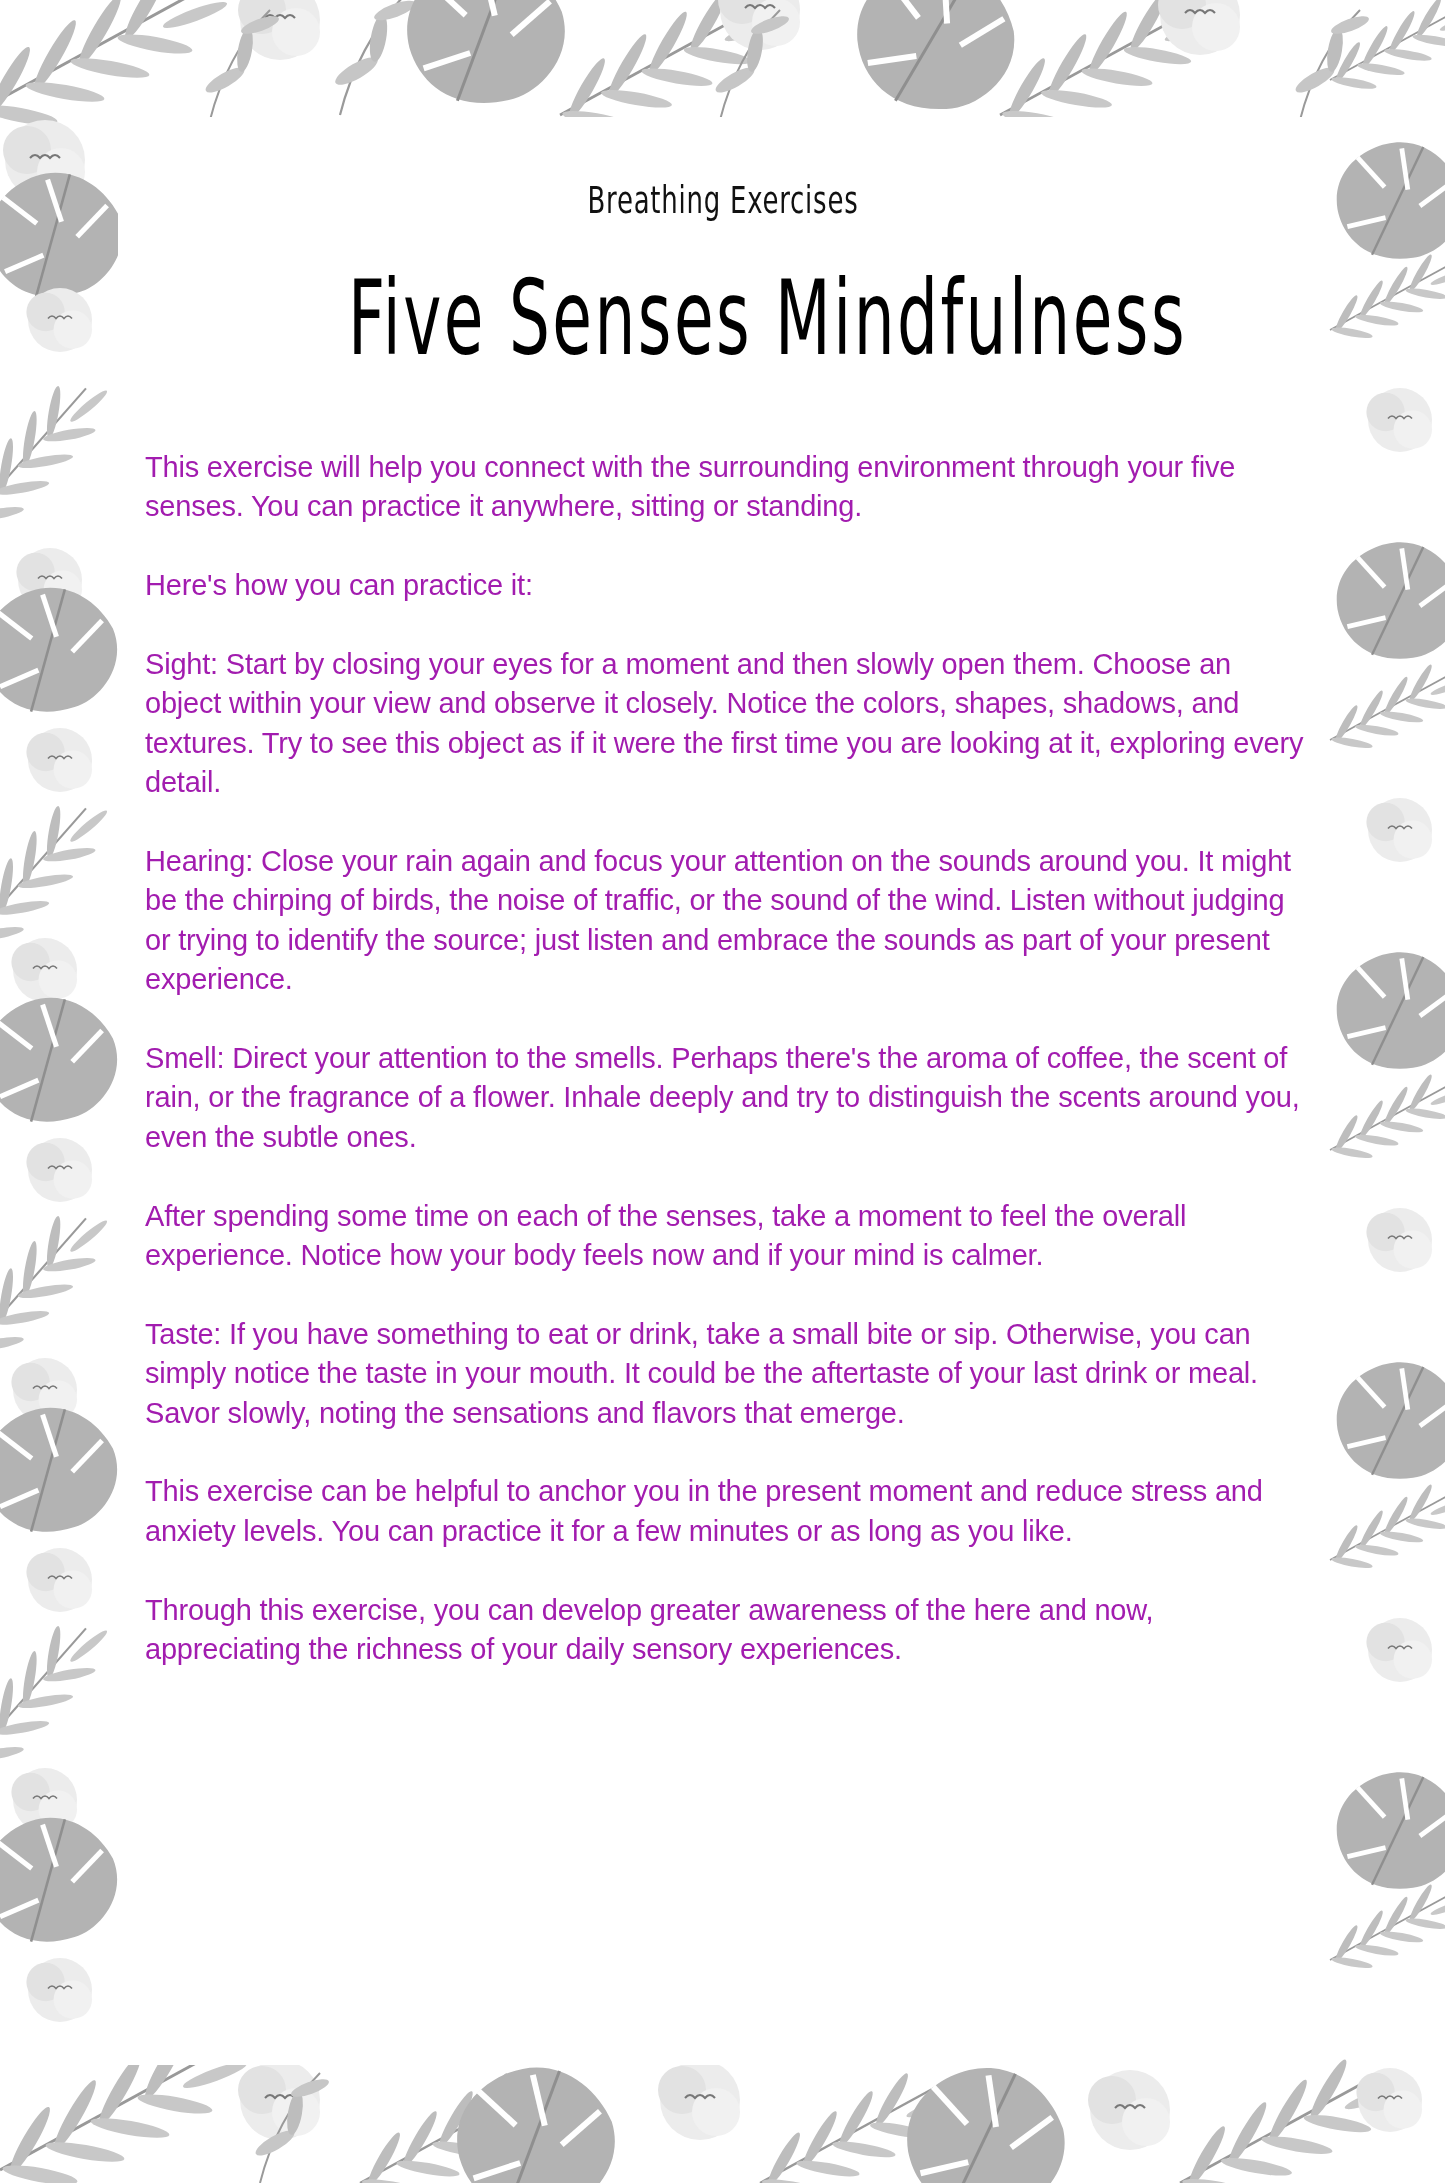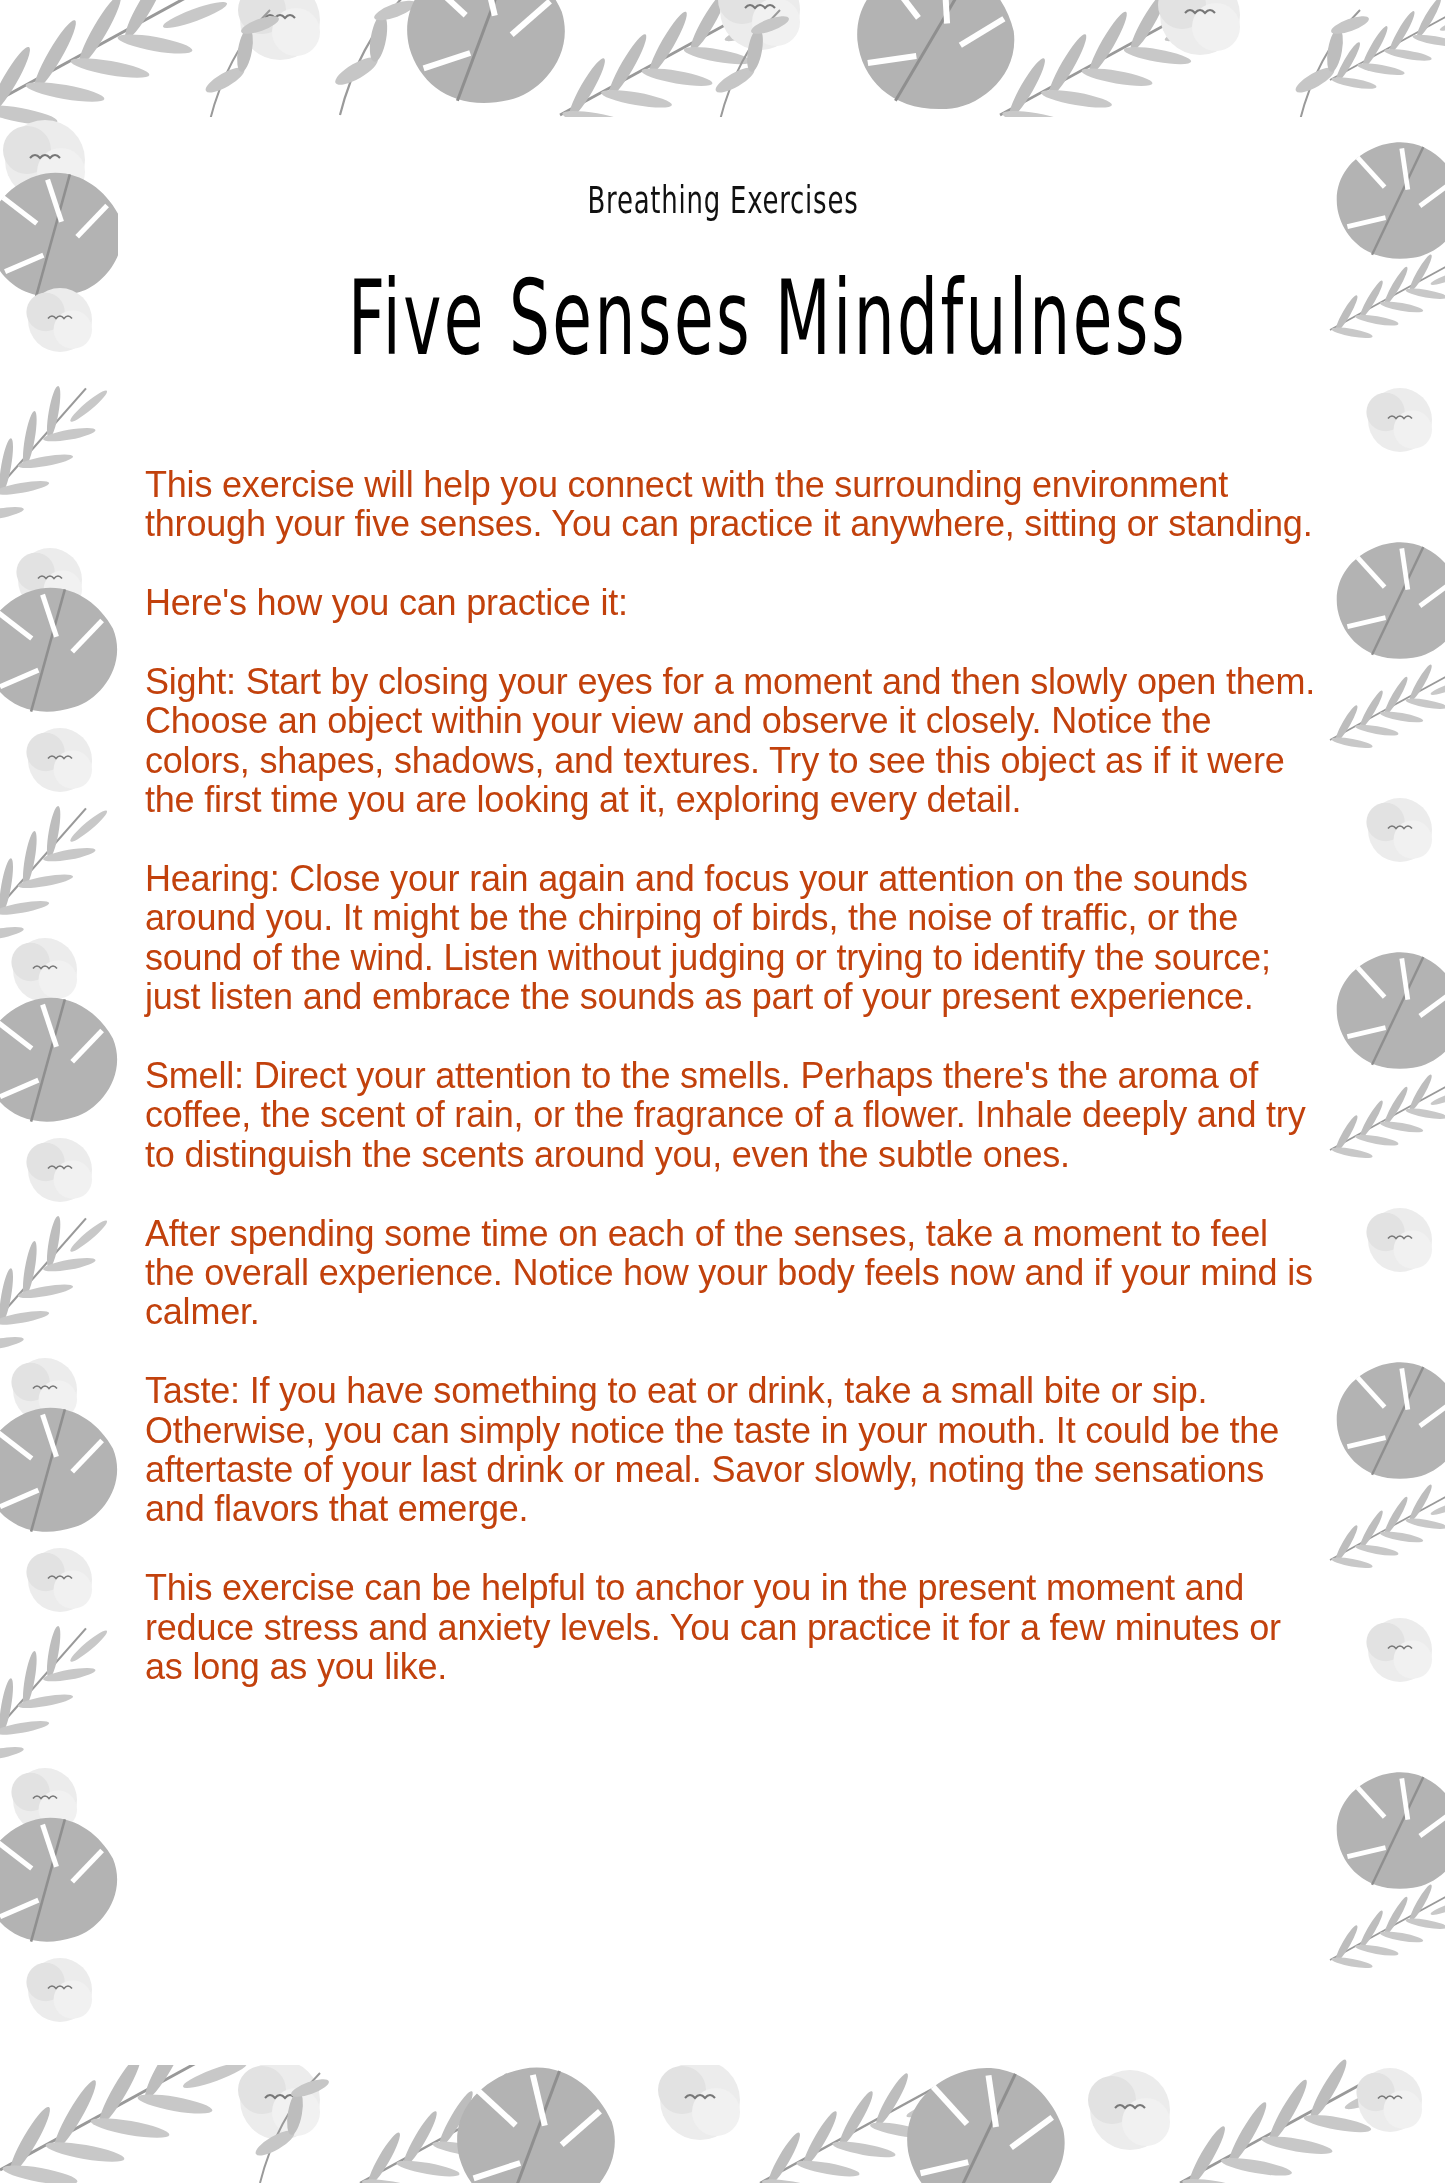--- a/index.html
+++ b/index.html
@@ -21,23 +21,23 @@
       transform: scaleX(0.78); transform-origin: center;
     }
     .title {
       position: absolute; left: 0; right: 0; top: 140px; text-align: center;
       font-family: "DejaVu Sans", sans-serif;
       font-size: 104px; color: #000; letter-spacing: 4px; font-weight: normal;
       transform: scaleX(0.62); transform-origin: center;
       white-space: nowrap;
     }
     .body {
-      position: absolute; left: 27px; top: 348px; width: 1170px;
+      position: absolute; left: 27px; top: 331px; width: 1170px;
       font-family: "Liberation Sans", sans-serif;
-      font-size: 36px; line-height: 39.4px; color: #c2410c;
+      font-size: 29px; line-height: 39.4px; color: #a21caf;
       letter-spacing: -0.2px;
     }
     .body p { margin: 0 0 39.4px 0; }
     .body b { font-weight: normal; }
   </style>
 </head>
 <body>
 
 <svg class="bg" width="1445" height="2183" viewBox="0 0 1445 2183" xmlns="http://www.w3.org/2000/svg">
   <defs>
@@ -145,14 +145,15 @@
     <p>This exercise will help you connect with the surrounding environment through your five senses. You can practice it anywhere, sitting or standing.</p>
     <p>Here's how you can practice it:</p>
 
     <p><b>Sight</b><span>: Start by closing your eyes for a moment and then slowly open them. Choose an object within your view and observe it closely. Notice the colors, shapes, shadows, and textures. Try to see this object as if it were the first time you are looking at it, exploring every detail.</span></p>
     <p><b>Hearing</b><span>: Close your rain again and focus your attention on the sounds around you. It might be the chirping of birds, the noise of traffic, or the sound of the wind. Listen without judging or trying to identify the source; just listen and embrace the sounds as part of your present experience.</span></p>
     <p><b>Smell</b><span>: Direct your attention to the smells. Perhaps there's the aroma of coffee, the scent of rain, or the fragrance of a flower. Inhale deeply and try to distinguish the scents around you, even the subtle ones.</span></p>
     <p>After spending some time on each of the senses, take a moment to feel the overall experience. Notice how your body feels now and if your mind is calmer.</p>
 
     <p><b>Taste</b><span>: If you have something to eat or drink, take a small bite or sip. Otherwise, you can simply notice the taste in your mouth. It could be the aftertaste of your last drink or meal. Savor slowly, noting the sensations and flavors that emerge.</span></p>
     <p>This exercise can be helpful to anchor you in the present moment and reduce stress and anxiety levels. You can practice it for a few minutes or as long as you like.</p>
+    <p>Through this exercise, you can develop greater awareness of the here and now, appreciating the richness of your daily sensory experiences.</p>
   </div>
 </div>
 
 </body></html>

